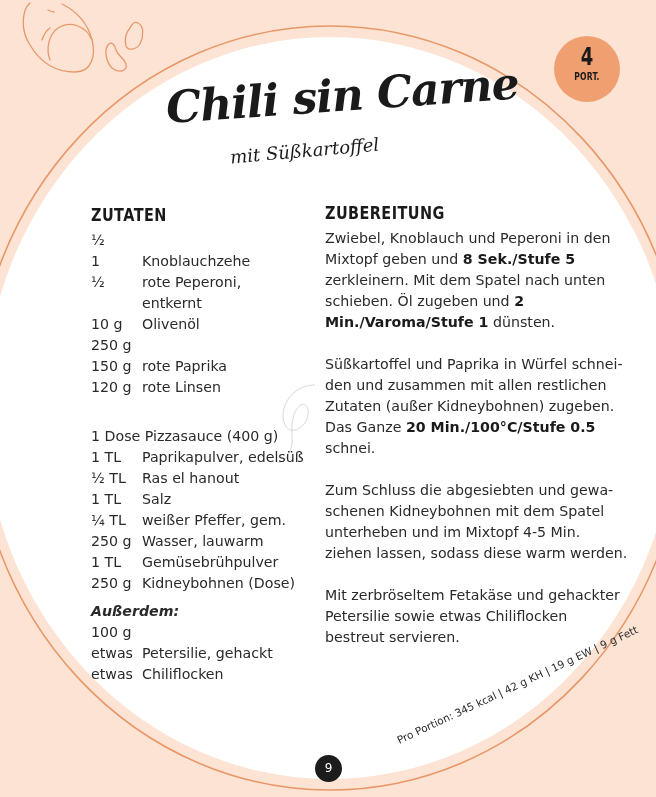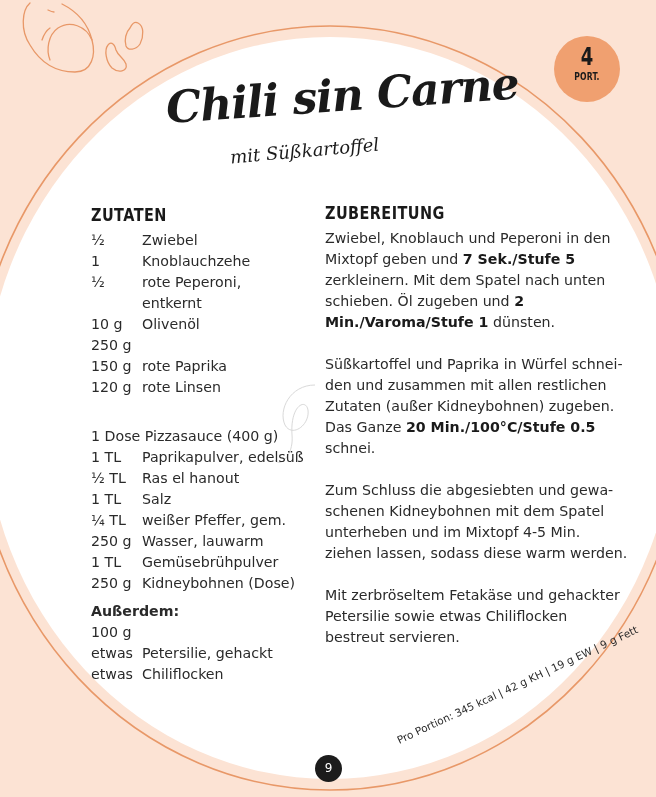--- a/index.html
+++ b/index.html
@@ -10,21 +10,21 @@
   .portion-unit { display: block; font-family: "DejaVu Sans Condensed", "DejaVu Sans", sans-serif; font-weight: bold; font-size: 10px; line-height: 12px; margin-top: 2px; letter-spacing: 0.2px; transform: scaleX(0.85); }
   .title { position: absolute; left: 168px; top: 82px; width: 330px; height: 80px; }
   .title-main { position: absolute; left: 0; top: 0; font-family: "DejaVu Serif", serif; font-style: italic; font-weight: bold; font-size: 44px; letter-spacing: -1px; color: #1a1a1a; transform: rotate(-4deg); transform-origin: left bottom; white-space: nowrap; }
   .title-sub { position: absolute; left: 62px; top: 58px; font-family: "DejaVu Serif", serif; font-style: italic; font-size: 18px; color: #1a1a1a; transform: rotate(-5deg); white-space: nowrap; }
   .col-heading { font-family: "DejaVu Sans", sans-serif; font-weight: bold; font-size: 17px; letter-spacing: 0.5px; color: #1a1a1a; transform: scaleX(0.85); transform-origin: left; margin: 0 0 4px 0; line-height: 22px; }
   .ingredients { position: absolute; left: 91px; top: 204px; width: 215px; font-size: 14.2px; line-height: 21px; }
   .ing-row { display: flex; }
   .ing-qty { width: 51px; flex: 0 0 51px; white-space: nowrap; }
   .ing-name { flex: 1; white-space: nowrap; }
   .ing-full { white-space: nowrap; margin-top: 28px; }
-  .extra-heading { font-weight: bold; margin-top: 7px; }
+  .extra-heading { font-weight: bold; margin-top: 7px; font-style: italic; }
   .prep { position: absolute; left: 325px; top: 202px; width: 305px; font-size: 14.2px; line-height: 21px; }
   .prep p { margin: 0 0 21px 0; }
   .prep b { font-weight: bold; color: #1a1a1a; }
   .page-number { position: absolute; left: 315px; top: 755px; width: 27px; height: 27px; border-radius: 50%; background: #1c1c1c; color: #fff; font-size: 12px; line-height: 27px; text-align: center; }
   .nutrition { position: absolute; left: 395px; top: 735px; font-size: 10.5px; color: #2a2a2a; white-space: nowrap; transform: rotate(-25deg); transform-origin: left top; }
   .watermark { position: absolute; left: 270px; top: 380px; width: 60px; height: 90px; }
 </style>
 </head>
 <body>
 
@@ -54,21 +54,20 @@
 
 <div class="title">
   <div class="title-main">Chili sin Carne</div>
   <div class="title-sub">mit Süßkartoffel</div>
 </div>
 
 <div class="ingredients">
   <div class="col-heading">ZUTATEN</div>
   <div class="ing-row">
       <span class="ing-qty">½</span>
-      <span class="ing-name">Zwiebel</span>
     </div>
   <div class="ing-row">
       <span class="ing-qty">1</span>
       <span class="ing-name">Knoblauchzehe</span>
     </div>
   <div class="ing-row">
       <span class="ing-qty">½</span>
       <span class="ing-name">rote Peperoni,</span>
     </div>
   <div class="ing-row">
@@ -129,21 +128,21 @@
       <span class="ing-name">Petersilie, gehackt</span>
     </div>
   <div class="ing-row">
       <span class="ing-qty">etwas</span>
       <span class="ing-name">Chiliflocken</span>
     </div>
 </div>
 
 <div class="prep">
   <div class="col-heading">ZUBEREITUNG</div>
-  <p><span>Zwiebel, Knoblauch und Peperoni in den Mixtopf geben und </span><b>7 Sek./Stufe 5</b><span> zerklei­nern. Mit dem Spatel nach unten schieben. Öl zugeben und </span><b>2 Min./Varoma/Stufe 1</b><span> dünsten.</span></p>
+  <p><span>Zwiebel, Knoblauch und Peperoni in den Mixtopf geben und </span><b>8 Sek./Stufe 5</b><span> zerklei­nern. Mit dem Spatel nach unten schieben. Öl zugeben und </span><b>2 Min./Varoma/Stufe 1</b><span> dünsten.</span></p>
   <p><span>Süßkartoffel und Paprika in Würfel schnei­den und zusammen mit allen restlichen Zu­taten (außer Kidneybohnen) zugeben. Das Ganze </span><b>20 Min./100°C/Stufe 0.5</b><span> schnei.</span></p>
   <p><span>Zum Schluss die abgesiebten und gewa­schenen Kidneybohnen mit dem Spatel unterheben und im Mixtopf 4-5 Min. ziehen lassen, sodass diese warm werden.</span></p>
   <p><span>Mit zerbröseltem Fetakäse und gehackter Petersilie sowie etwas Chiliflocken bestreut servieren.</span></p>
 </div>
 
 <div class="page-number">9</div>
 
 <div class="nutrition">Pro Portion: 345 kcal | 42 g KH | 19 g EW | 9 g Fett</div>
 
 </body></html>

